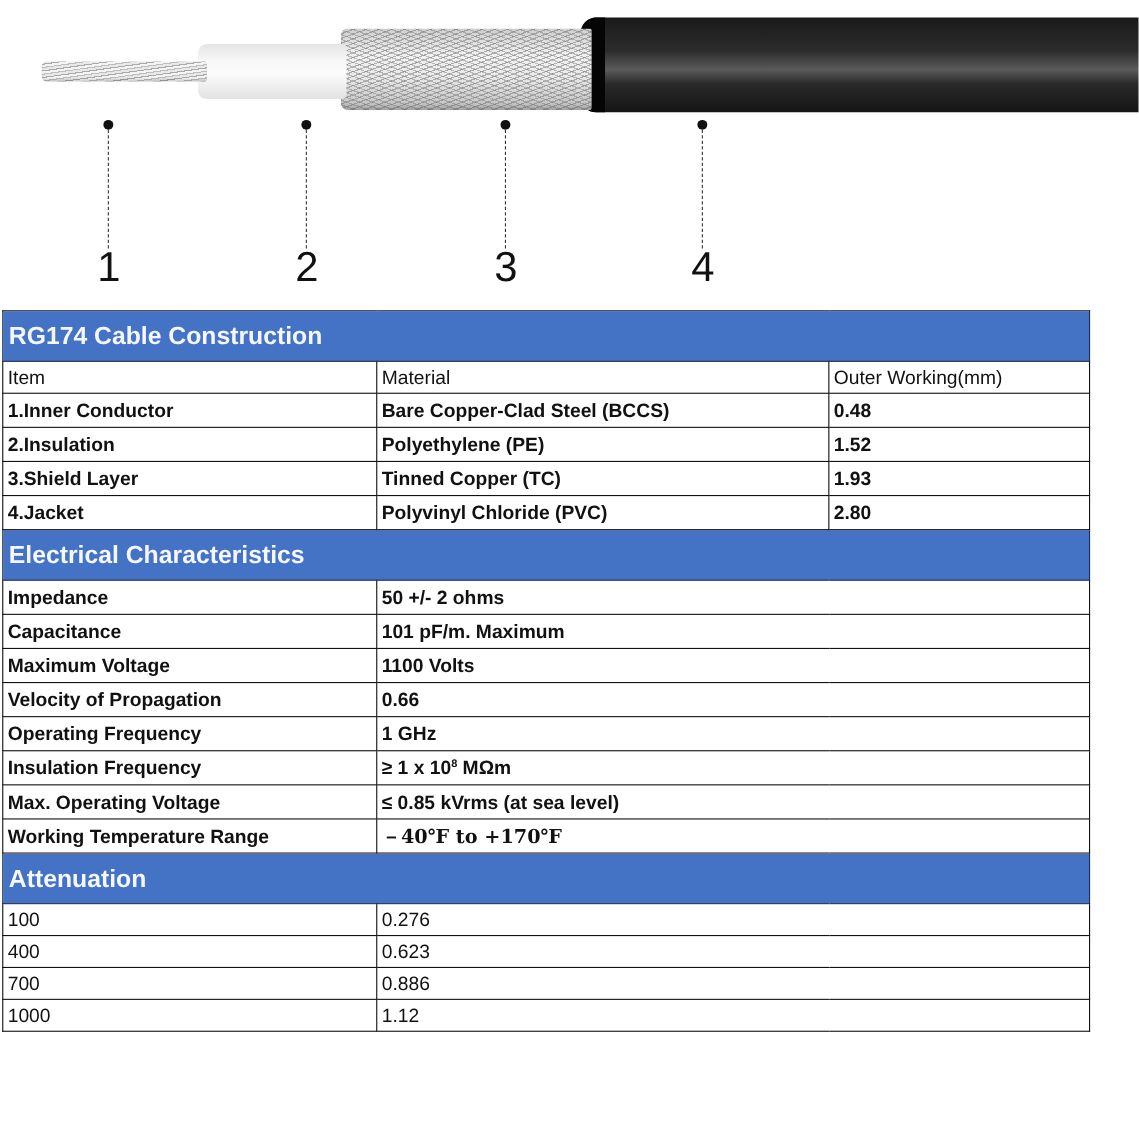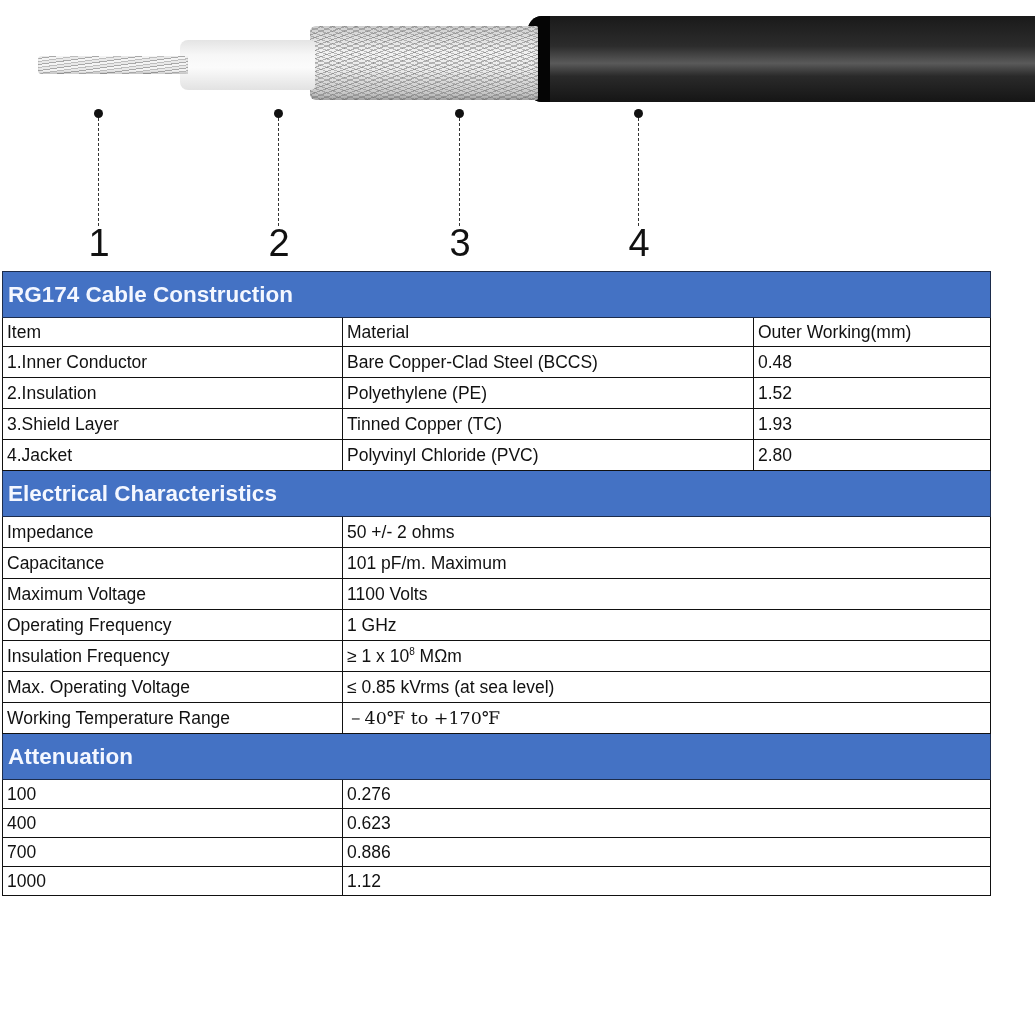--- a/index.html
+++ b/index.html
@@ -28,27 +28,27 @@
   .jacket-rim { position:absolute; left:528px; top:16px; width:22px; height:86px;
                 border-radius:14px 0 0 14px; background:#050505; }
 
   .marker { position:absolute; top:109px; width:12px; }
   .marker .dot { position:absolute; left:0; top:0; width:9px; height:9px; border-radius:50%; background:#111; }
   .marker .line { position:absolute; left:4px; top:9px; height:108px; border-left:1px dashed #333; }
   .marker .num { position:absolute; left:-8px; top:112px; width:26px; text-align:center;
                  font-size:38px; line-height:44px; color:#111; }
 
   
-  .spec { position:absolute; left:2px; top:271px; width:988px; border-collapse:collapse; table-layout:fixed; }
+  .spec { position:absolute; left:2px; top:282px; width:988px; border-collapse:collapse; table-layout:fixed; }
   .spec td { border:1.5px solid #111; padding:0 4px; font-size:17.5px; height:30px; vertical-align:middle;
              white-space:nowrap; overflow:hidden; }
   .spec tr.section td { background:#4472c4; color:#f4f7ff; font-weight:bold; font-size:22.5px;
                         height:45px; padding-left:5px; border-color:#1c2c4c; }
   .spec tr.r29 td { height:28px; }
-  .spec tr.r31 td { height:30px; }
+  .spec tr.r31 td { height:30px;font-weight:bold; }
   sup { font-size:10px; vertical-align:7px; }
   .temp { font-family:"DejaVu Serif", serif; font-size:17px; }
 </style>
 </head>
 <body>
 
 <div class="cable-area">
   <div class="jacket"></div>
   <div class="jacket-rim"></div>
   <div class="shield"></div>
@@ -123,20 +123,24 @@
   </tr>
   <tr class="r31">
     <td>Capacitance</td>
     <td colspan="2">101 pF/m. Maximum</td>
   </tr>
   <tr class="r31">
     <td>Maximum Voltage</td>
     <td colspan="2">1100 Volts</td>
   </tr>
   <tr class="r31">
+    <td>Velocity of Propagation</td>
+    <td colspan="2">0.66</td>
+  </tr>
+  <tr class="r31">
     <td>Operating Frequency</td>
     <td colspan="2">1 GHz</td>
   </tr>
   <tr class="r31">
     <td>Insulation Frequency</td>
     <td colspan="2"><span>≥ 1 x 10</span><sup>8</sup><span> MΩm</span></td>
   </tr>
   <tr class="r31">
     <td>Max. Operating Voltage</td>
     <td colspan="2">≤ 0.85 kVrms (at sea level)</td>

